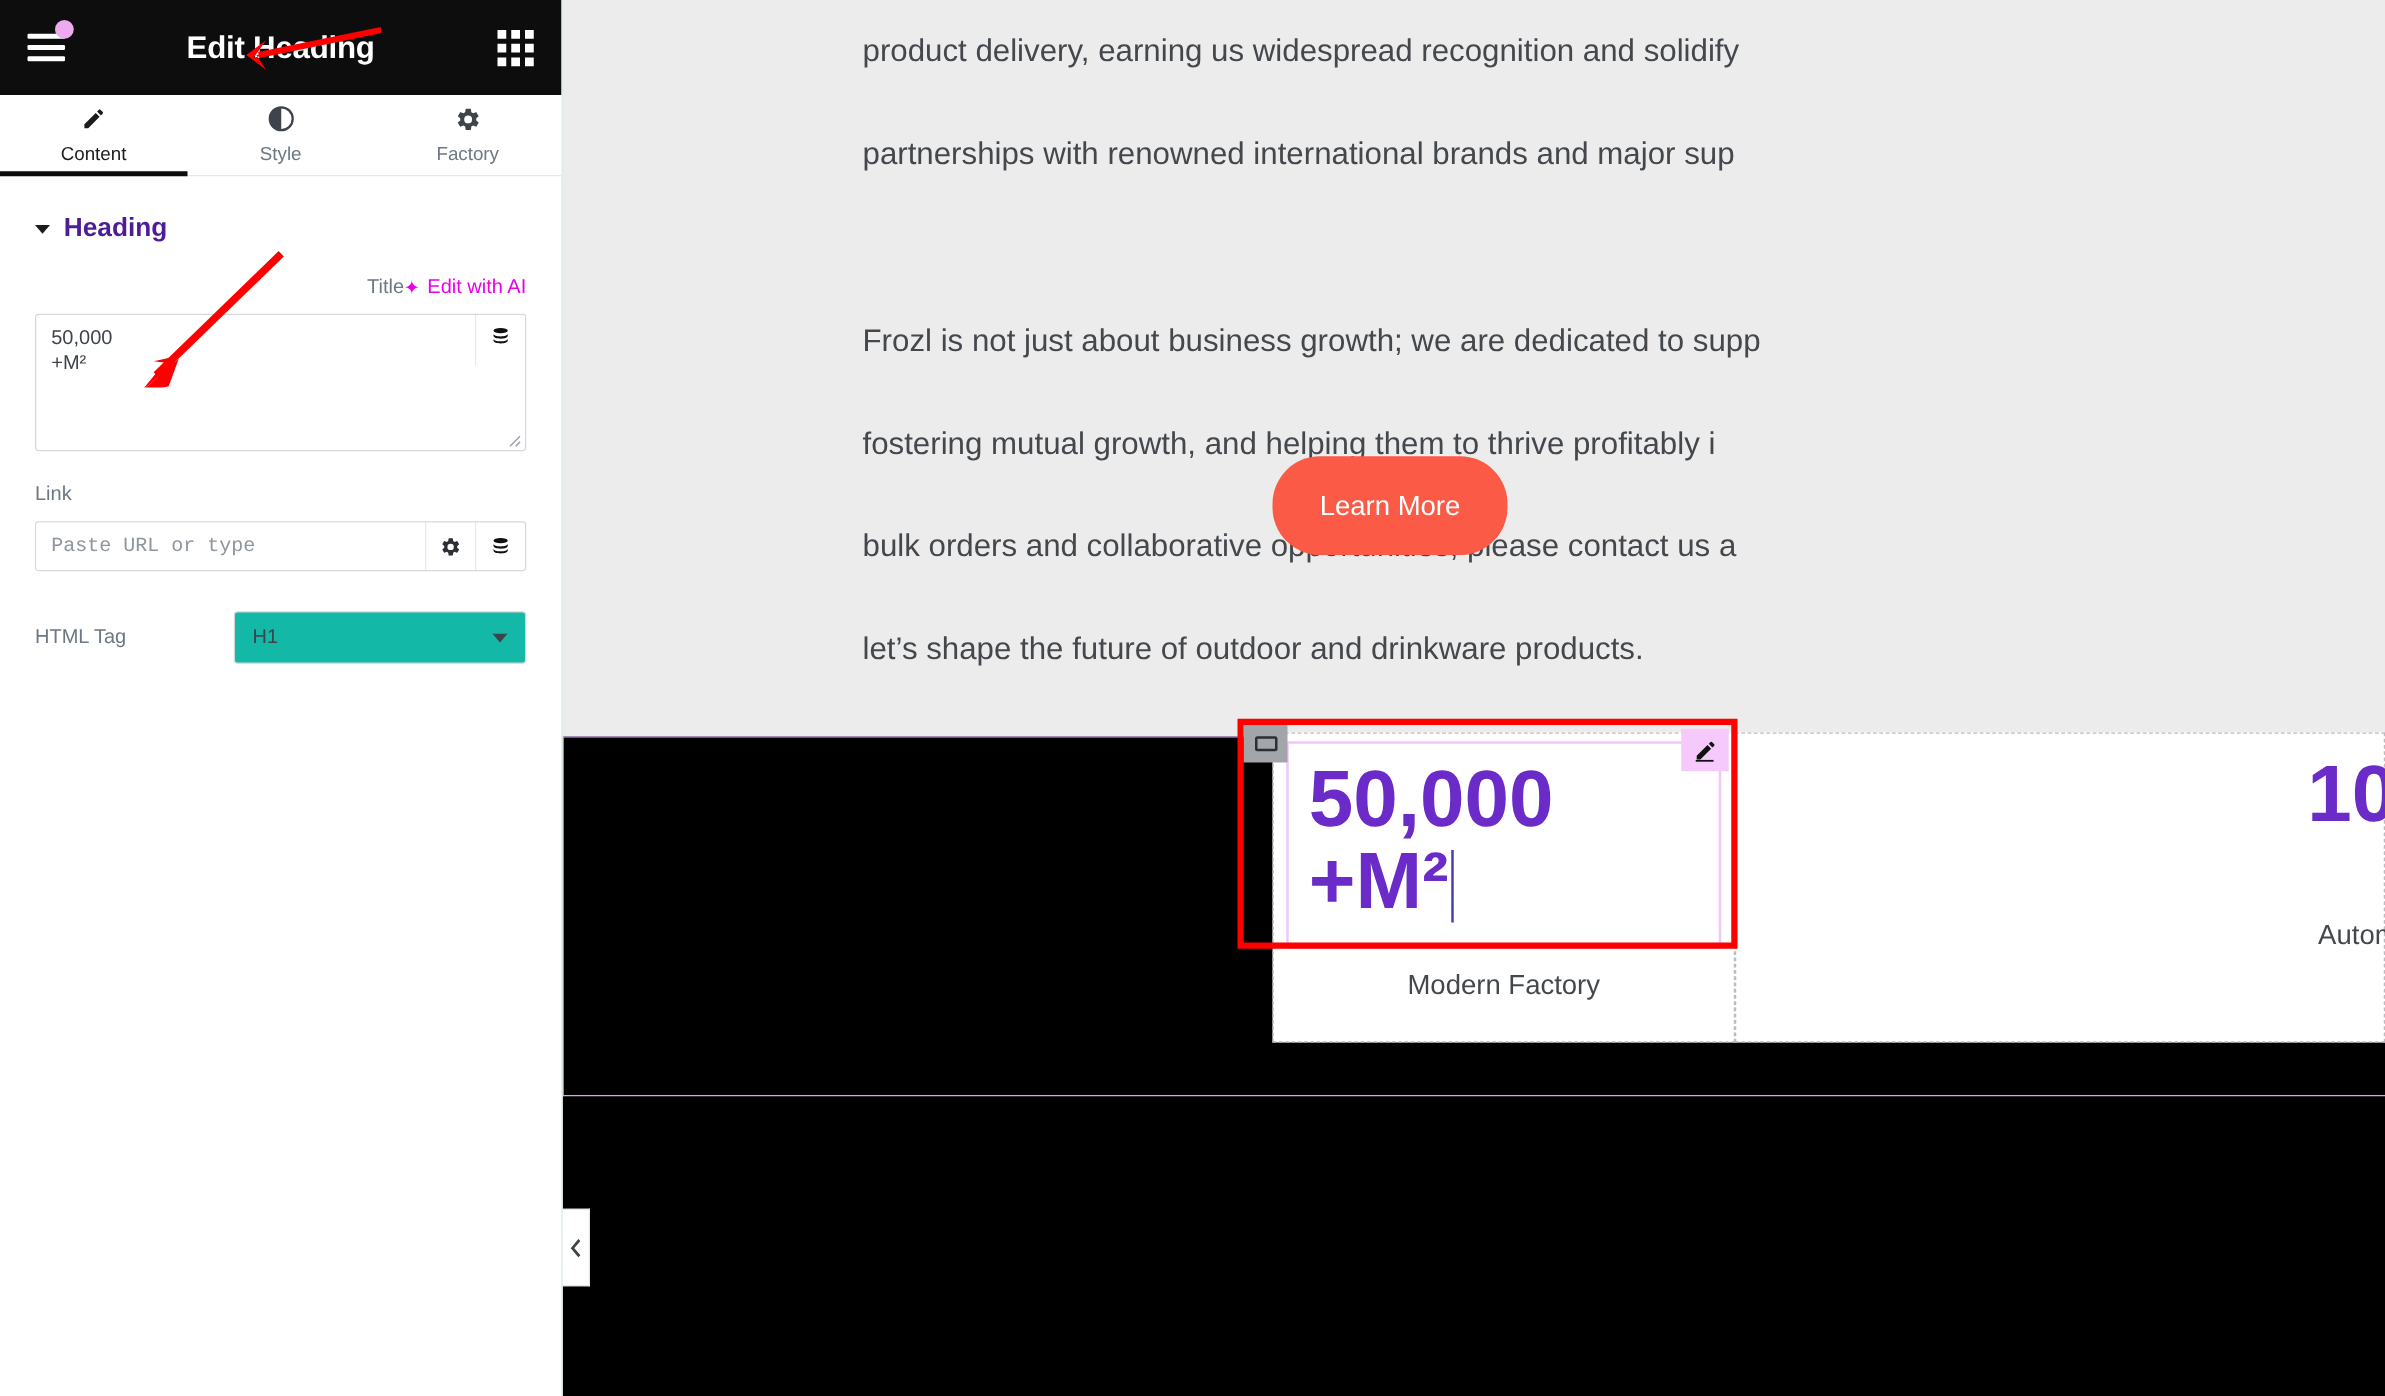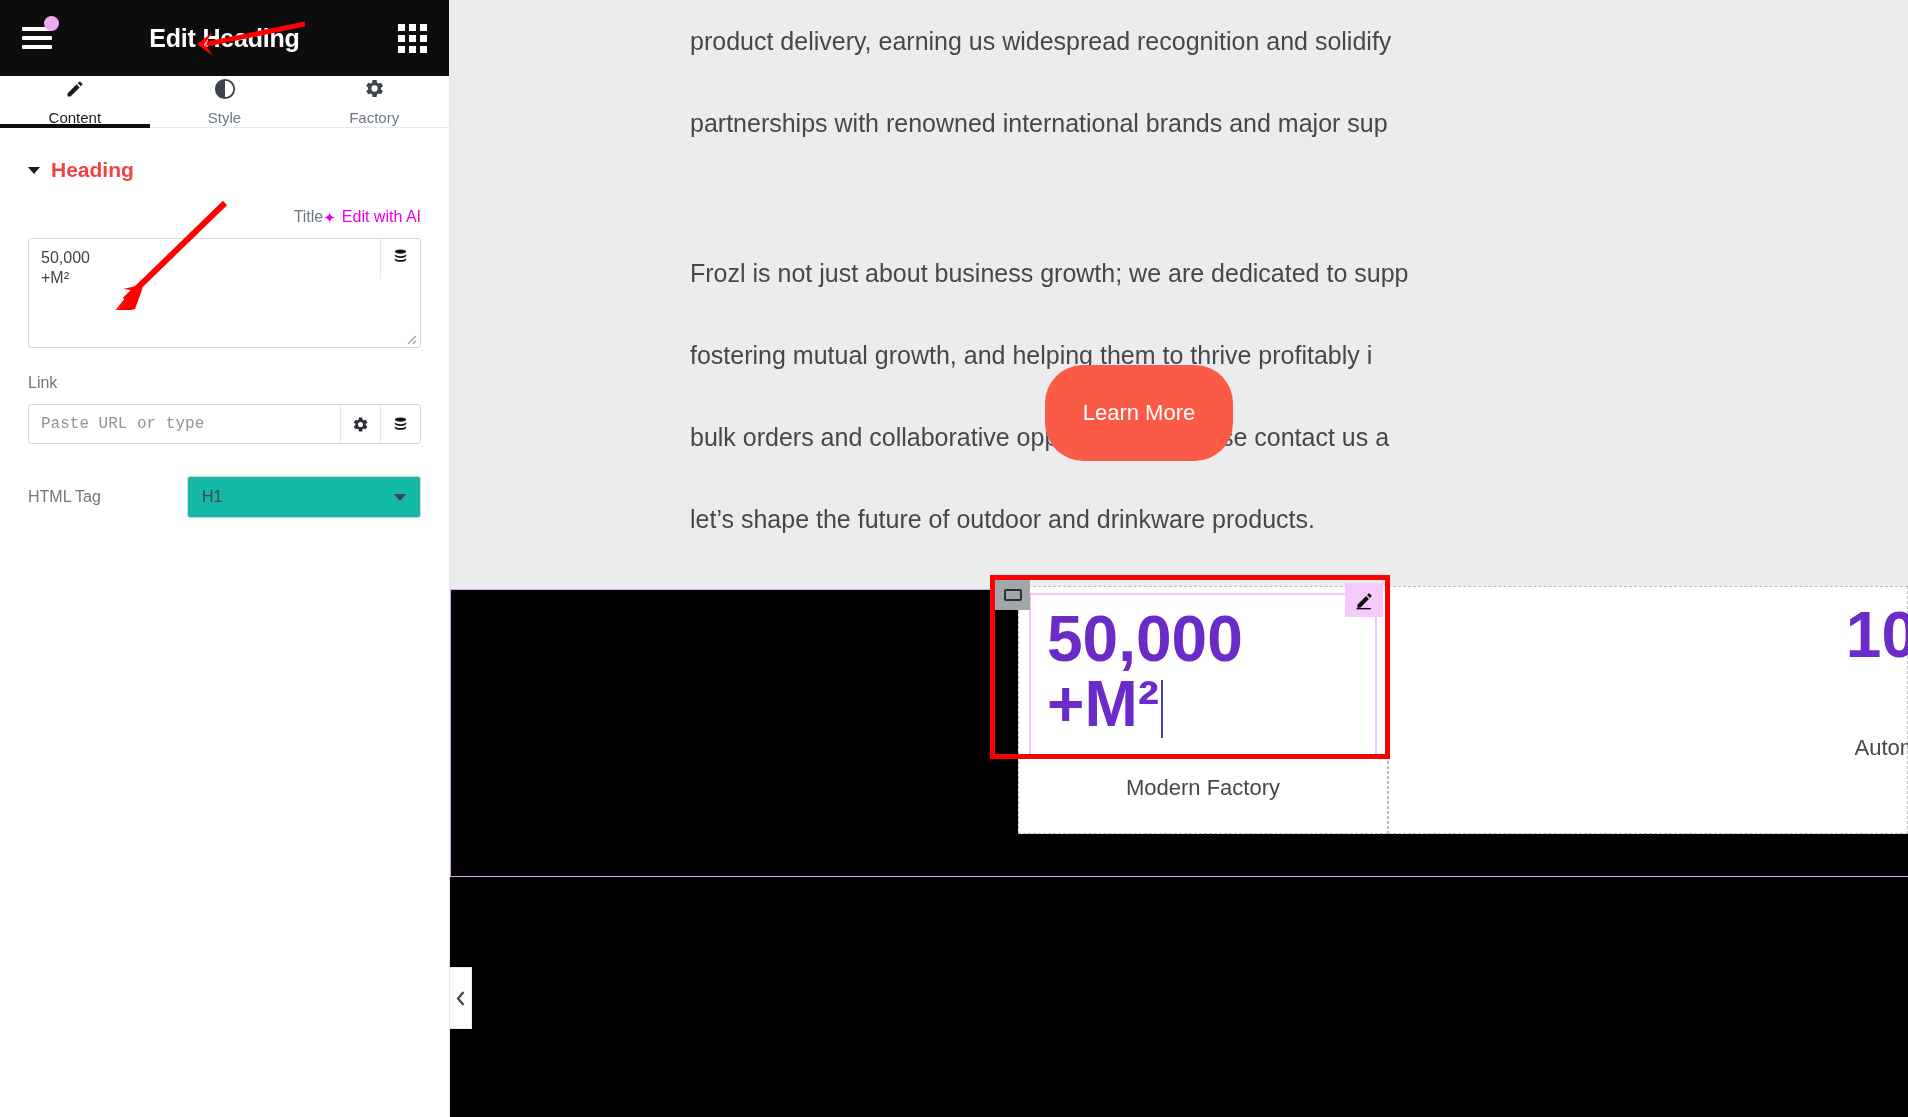--- a/index.html
+++ b/index.html
@@ -47,21 +47,21 @@
   }
   .grid-icon {
     position: absolute; right: 22px; top: 24px;
     display: grid; grid-template-columns: repeat(3, 7px);
     grid-template-rows: repeat(3, 7px); gap: 4px; cursor: pointer;
   }
   .grid-icon span { background: #fff; display: block; width: 7px; height: 7px; }
 
   
   .tabs {
-    display: flex; height: 52px; background: #fff;
+    display: flex; height: 65px; background: #fff;
     border-bottom: 1px solid #e6e9ec;
   }
   .tab {
     flex: 1; display: flex; flex-direction: column;
     align-items: center; justify-content: center; gap: 9px;
     cursor: pointer; position: relative;
     font-size: 15px; color: #6d7882;
   }
   .tab .tab-ico { height: 22px; display: flex; align-items: center; }
   .tab.active { color: #1a1c1e; }
@@ -70,21 +70,21 @@
     height: 4px; background: #0d0d0e;
   }
 
   
   .section-head {
     display: flex; align-items: center; gap: 11px;
     padding: 30px 28px 0 28px; cursor: pointer;
   }
   .caret { width: 0; height: 0; border-left: 6px solid transparent;
     border-right: 6px solid transparent; border-top: 7px solid #1a1c1e; }
-  .section-head h3 { font-size: 21px; color: #ef4444; font-weight: bold; }
+  .section-head h3 { font-size: 21px; color: #4c1d95; font-weight: bold; }
 
   .field { padding: 0 28px; margin-top: 26px; }
   .field-row { display: flex; align-items: center; justify-content: flex-end; }
   .field-label { font-size: 16px; color: #6d7882; }
   .ai-link {
     display: flex; align-items: center; gap: 6px;
     font-size: 16px; color: #e800e8; cursor: pointer;
   }
   .sparkle { font-size: 15px; line-height: 1; }
 
@@ -168,22 +168,22 @@
   }
   .body-copy {
     position: absolute; left: 240px; top: 0; width: 1320px;
     font-size: 25px; line-height: 82px; color: #44484d;
     font-family: "Liberation Sans", sans-serif;
     white-space: nowrap;
   }
   .body-copy p { margin: 0; }
   .para-gap { height: 68px; }
   .learn-btn {
-    position: absolute; left: 595px; top: 365px;
-    width: 188px; height: 96px; border-radius: 38px;
+    position: absolute; left: 568px; top: 365px;
+    width: 188px; height: 79px; border-radius: 38px;
     background: #fb5a46; color: #fff; border: 0;
     font-size: 22px; font-family: "Liberation Sans", sans-serif;
     cursor: pointer; display: flex; align-items: center; justify-content: center;
   }
 
   .preview-black {
     position: absolute; left: 0; top: 589px; right: 0; bottom: 0;
     background: #000;
   }
   .section-outline {

